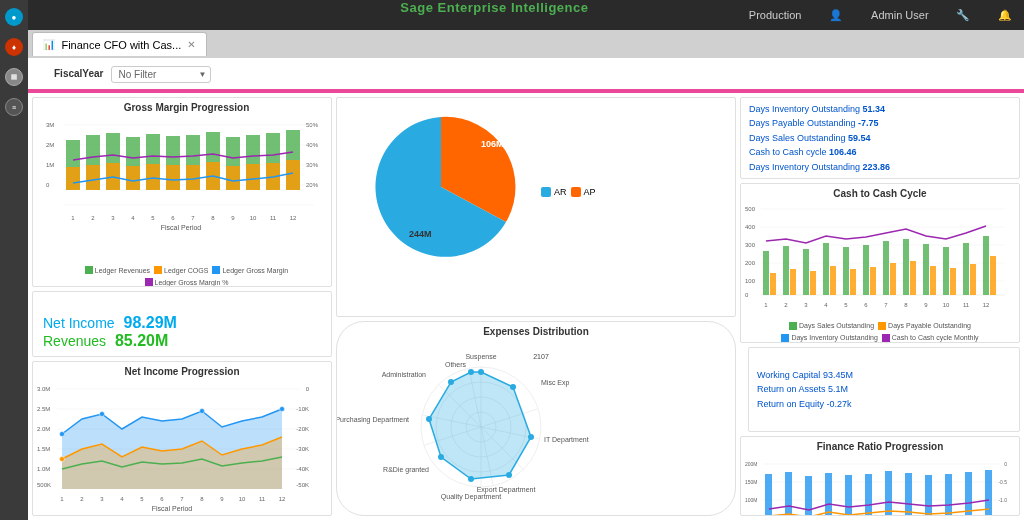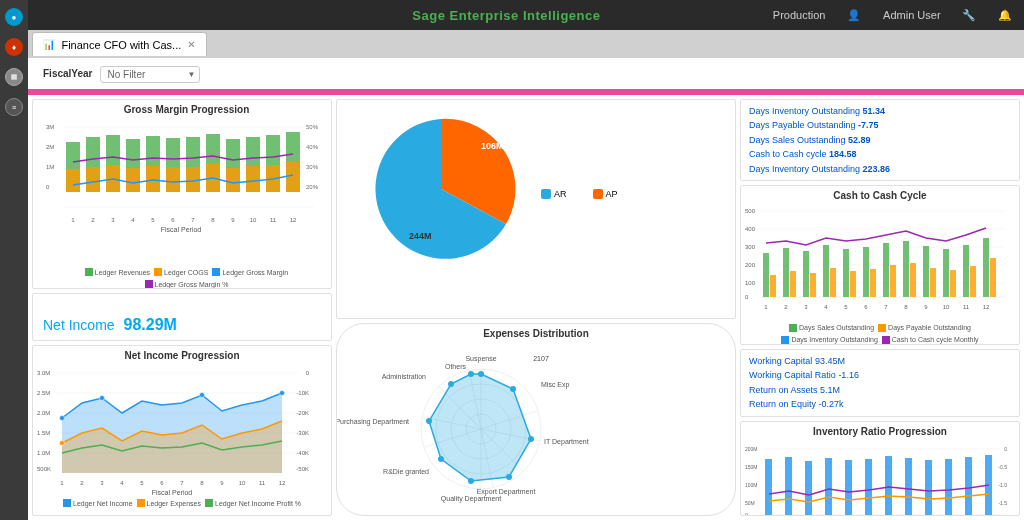--- a/index.html
+++ b/index.html
@@ -43,35 +43,34 @@
       display: flex;
       flex-direction: column;
       overflow: hidden;
     }
 
     
     .topbar {
       background: #2a2a2a;
       height: 30px;
       display: flex;
-      align-items: center;
       justify-content: space-between;
       padding: 0 12px;
       flex-shrink: 0;
     }
     .topbar-center {
       font-size: 13px;
       color: #4caf50;
       font-weight: bold;
       letter-spacing: 0.5px;
     }
     .topbar-right {
       display: flex;
       align-items: center;
-      gap: 22px;
+      gap: 28px;
       font-size: 11px;
       color: #ccc;
     }
     .topbar-right .prod { color: #ccc; }
 
     
     .tabbar {
       background: #d0d0d0;
       height: 28px;
       display: flex;
@@ -99,25 +98,25 @@
     .content {
       flex: 1;
       background: white;
       display: flex;
       flex-direction: column;
       overflow: hidden;
     }
 
     
     .filter-row {
-      padding: 6px 15px;
+      padding: 6px 26px;
       display: flex;
       align-items: center;
       gap: 8px;
-      border-bottom: 6px solid #ec4899;
+      border-bottom: 4px solid #ec4899;
       flex-shrink: 0;
     }
     .filter-label { font-size: 10px; font-weight: bold; color: #333; }
     .filter-select {
       border: 1px solid #ccc;
       border-radius: 3px;
       padding: 2px 20px 2px 6px;
       font-size: 10px;
       color: #666;
       background: white;
@@ -218,21 +217,21 @@
       flex: 0 0 auto;
       padding: 4px 8px;
     }
     .stat-line {
       font-size: 9px;
       color: #0055cc;
       line-height: 1.6;
     }
     .stat-line span { font-weight: bold; }
     .panel-cash-cycle { flex: 0 0 160px; }
-    .panel-working-capital { flex: 0 0 auto; padding: 4px 8px; }
+    .panel-working-capital { flex: 0 0 auto; padding: 20px 8px; margin-left: 8px; }
     .wc-line {
       font-size: 9px;
       color: #0055cc;
       line-height: 1.6;
     }
     .panel-leverage { flex: 1; }
 
     
     svg { overflow: visible; }
 
@@ -258,21 +257,21 @@
     }
 
     
     .pie-container {
       display: flex;
       flex-direction: row;
       align-items: center;
     }
     .pie-labels {
       display: flex;
-      gap: 26px;
+      gap: 4px;
       margin-top: 4px;
       font-size: 9px;
     }
     .pie-label { display: flex; align-items: center; gap: 3px; }
     .pie-dot { width: 10px; height: 10px; border-radius: 2px; }
   </style>
 </head>
 <body>
 
 <div class="sidebar">
@@ -409,20 +408,24 @@
               <span>Ledger Gross Margin %</span>
             </div>
           </div>
         </div>
 
         <div class="kpi-block panel">
           <div class="kpi-line kpi-net">
             <span class="kpi-label">Net Income</span>
             &nbsp;<span>98.29M</span>
           </div>
+          <div class="kpi-line kpi-rev">
+            <span class="kpi-label">Revenues</span>
+            &nbsp;<span>85.20M</span>
+          </div>
         </div>
 
         <div class="panel panel-net-income">
           <div class="panel-title">Net Income Progression</div>
           <svg width="288" height="130">
 
             <text x="0" y="12" font-size="6" fill="#666">3.0M</text>
             <text x="0" y="32" font-size="6" fill="#666">2.5M</text>
             <text x="0" y="52" font-size="6" fill="#666">2.0M</text>
             <text x="0" y="72" font-size="6" fill="#666">1.5M</text>
@@ -564,24 +567,24 @@
       <div class="right-col">
 
         <div class="panel panel-stats">
           <div class="stat-line">
             Days Inventory Outstanding <span>51.34</span>
           </div>
           <div class="stat-line">
             Days Payable Outstanding <span>-7.75</span>
           </div>
           <div class="stat-line">
-            Days Sales Outstanding <span>52.89</span>
+            Days Sales Outstanding <span>59.54</span>
           </div>
           <div class="stat-line">
-            Cash to Cash cycle <span>184.58</span>
+            Cash to Cash cycle <span>106.46</span>
           </div>
           <div class="stat-line">
             Days Inventory Outstanding <span>223.86</span>
           </div>
         </div>
 
         <div class="panel panel-cash-cycle">
           <div class="panel-title">Cash to Cash Cycle</div>
           <svg width="268" height="115">
 
@@ -658,32 +661,29 @@
               <span>Cash to Cash cycle Monthly</span>
             </div>
           </div>
         </div>
 
         <div class="panel panel-working-capital">
           <div class="wc-line">
             Working Capital <span>93.45M</span>
           </div>
           <div class="wc-line">
-            Working Capital Ratio <span>-1.16</span>
-          </div>
-          <div class="wc-line">
             Return on Assets <span>5.1M</span>
           </div>
           <div class="wc-line">
             Return on Equity <span>-0.27k</span>
           </div>
         </div>
 
         <div class="panel panel-leverage">
-          <div class="panel-title">Inventory Ratio Progression</div>
+          <div class="panel-title">Finance Ratio Progression</div>
           <svg width="268" height="110">
 
             <text x="0" y="12" font-size="5" fill="#666">200M</text>
             <text x="0" y="30" font-size="5" fill="#666">150M</text>
             <text x="0" y="48" font-size="5" fill="#666">100M</text>
             <text x="0" y="66" font-size="5" fill="#666">50M</text>
             <text x="0" y="78" font-size="5" fill="#666">0</text>
             <text x="0" y="90" font-size="5" fill="#666">-50M</text>
             <text x="0" y="100" font-size="5" fill="#666">-150M</text>
 

